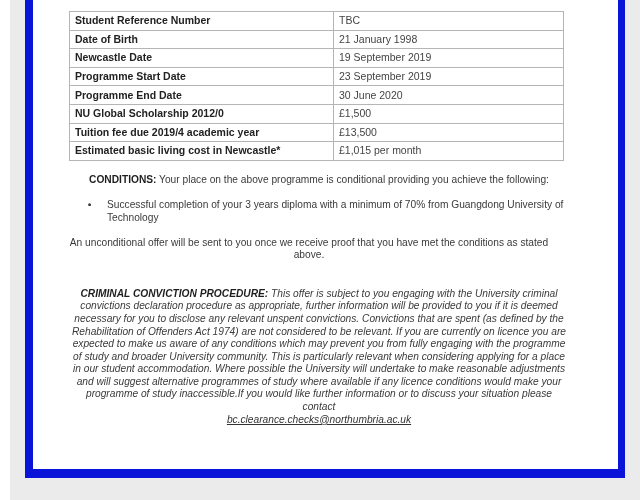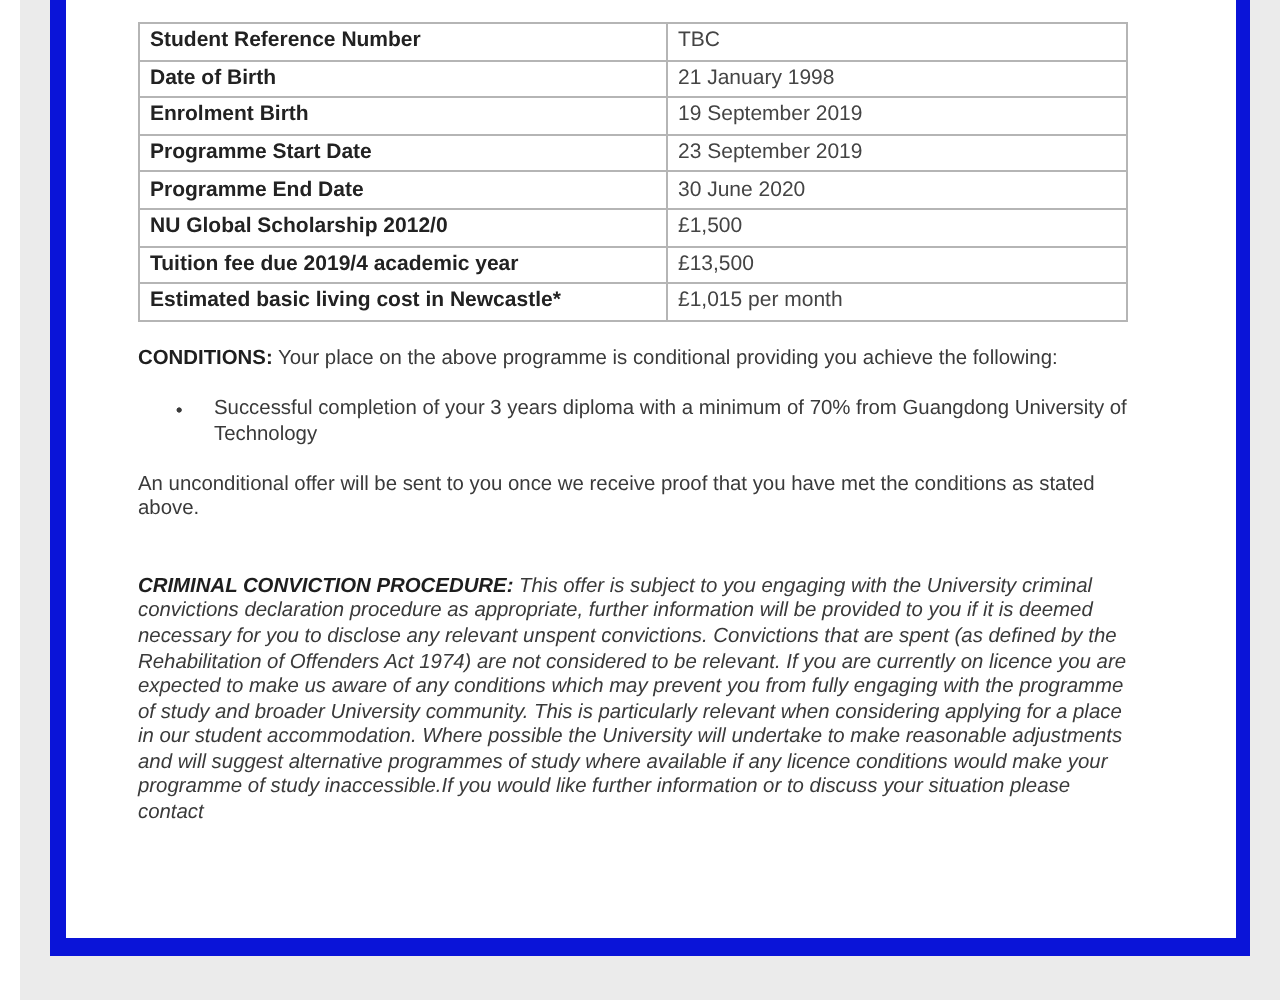--- a/index.html
+++ b/index.html
@@ -36,20 +36,21 @@
       height: 17.6px;
       padding: 0 5px;
       line-height: 17px;
       white-space: nowrap;
     }
     table.info td.label { font-weight: bold; color: #222; width: 253px; }
     table.info td.value { color: #444; }
     .para {
       font-size: 10.2px; line-height: 12.6px; color: #3a3a3a;
       margin: 0;
+      text-align: center;
     }
     .para b { color: #1e1e1e; }
     .conditions { margin-top: 13px; }
     ul.cond-list {
       margin: 13px 0 0 0; padding: 0 0 0 38px;
       font-size: 10.2px; line-height: 12.6px; color: #3a3a3a;
       list-style: none;
     }
     ul.cond-list li { position: relative; padding-left: 0; }
     ul.cond-list li .bullet {
@@ -73,21 +74,21 @@
     <tbody id="details-body">
         <tr>
           <td class="label">Student Reference Number</td>
           <td class="value">TBC</td>
         </tr>
         <tr>
           <td class="label">Date of Birth</td>
           <td class="value">21 January 1998</td>
         </tr>
         <tr>
-          <td class="label">Enrolment Birth</td>
+          <td class="label">Newcastle Date</td>
           <td class="value">19 September 2019</td>
         </tr>
         <tr>
           <td class="label">Programme Start Date</td>
           <td class="value">23 September 2019</td>
         </tr>
         <tr>
           <td class="label">Programme End Date</td>
           <td class="value">30 June 2020</td>
         </tr>
@@ -117,14 +118,15 @@
     <li>
       <span class="bullet">•</span>
       <span>Successful completion of your 3 years diploma with a minimum of 70% from Guangdong University of Technology</span>
     </li>
   </ul>
 
   <p class="para unconditional">An unconditional offer will be sent to you once we receive proof that you have met the conditions as stated above.</p>
 
   <p class="para criminal">
     <b>CRIMINAL CONVICTION PROCEDURE:</b><span> This offer is subject to you engaging with the University criminal convictions declaration procedure as appropriate, further information will be provided to you if it is deemed necessary for you to disclose any relevant unspent convictions. Convictions that are spent (as defined by the Rehabilitation of Offenders Act 1974) are not considered to be relevant.  If you are currently on licence you are expected to make us aware of any conditions which may prevent you from fully engaging with the programme of study and broader University community. This is particularly relevant when considering applying for a place in our student accommodation. Where possible the University will undertake to make reasonable adjustments and will suggest alternative programmes of study where available if any licence conditions would make your programme of study inaccessible.If you would like further information or to discuss your situation please contact</span><br>
+    <a class="email-link">bc.clearance.checks@northumbria.ac.uk</a>
   </p>
 </div>
 
 </body></html>

